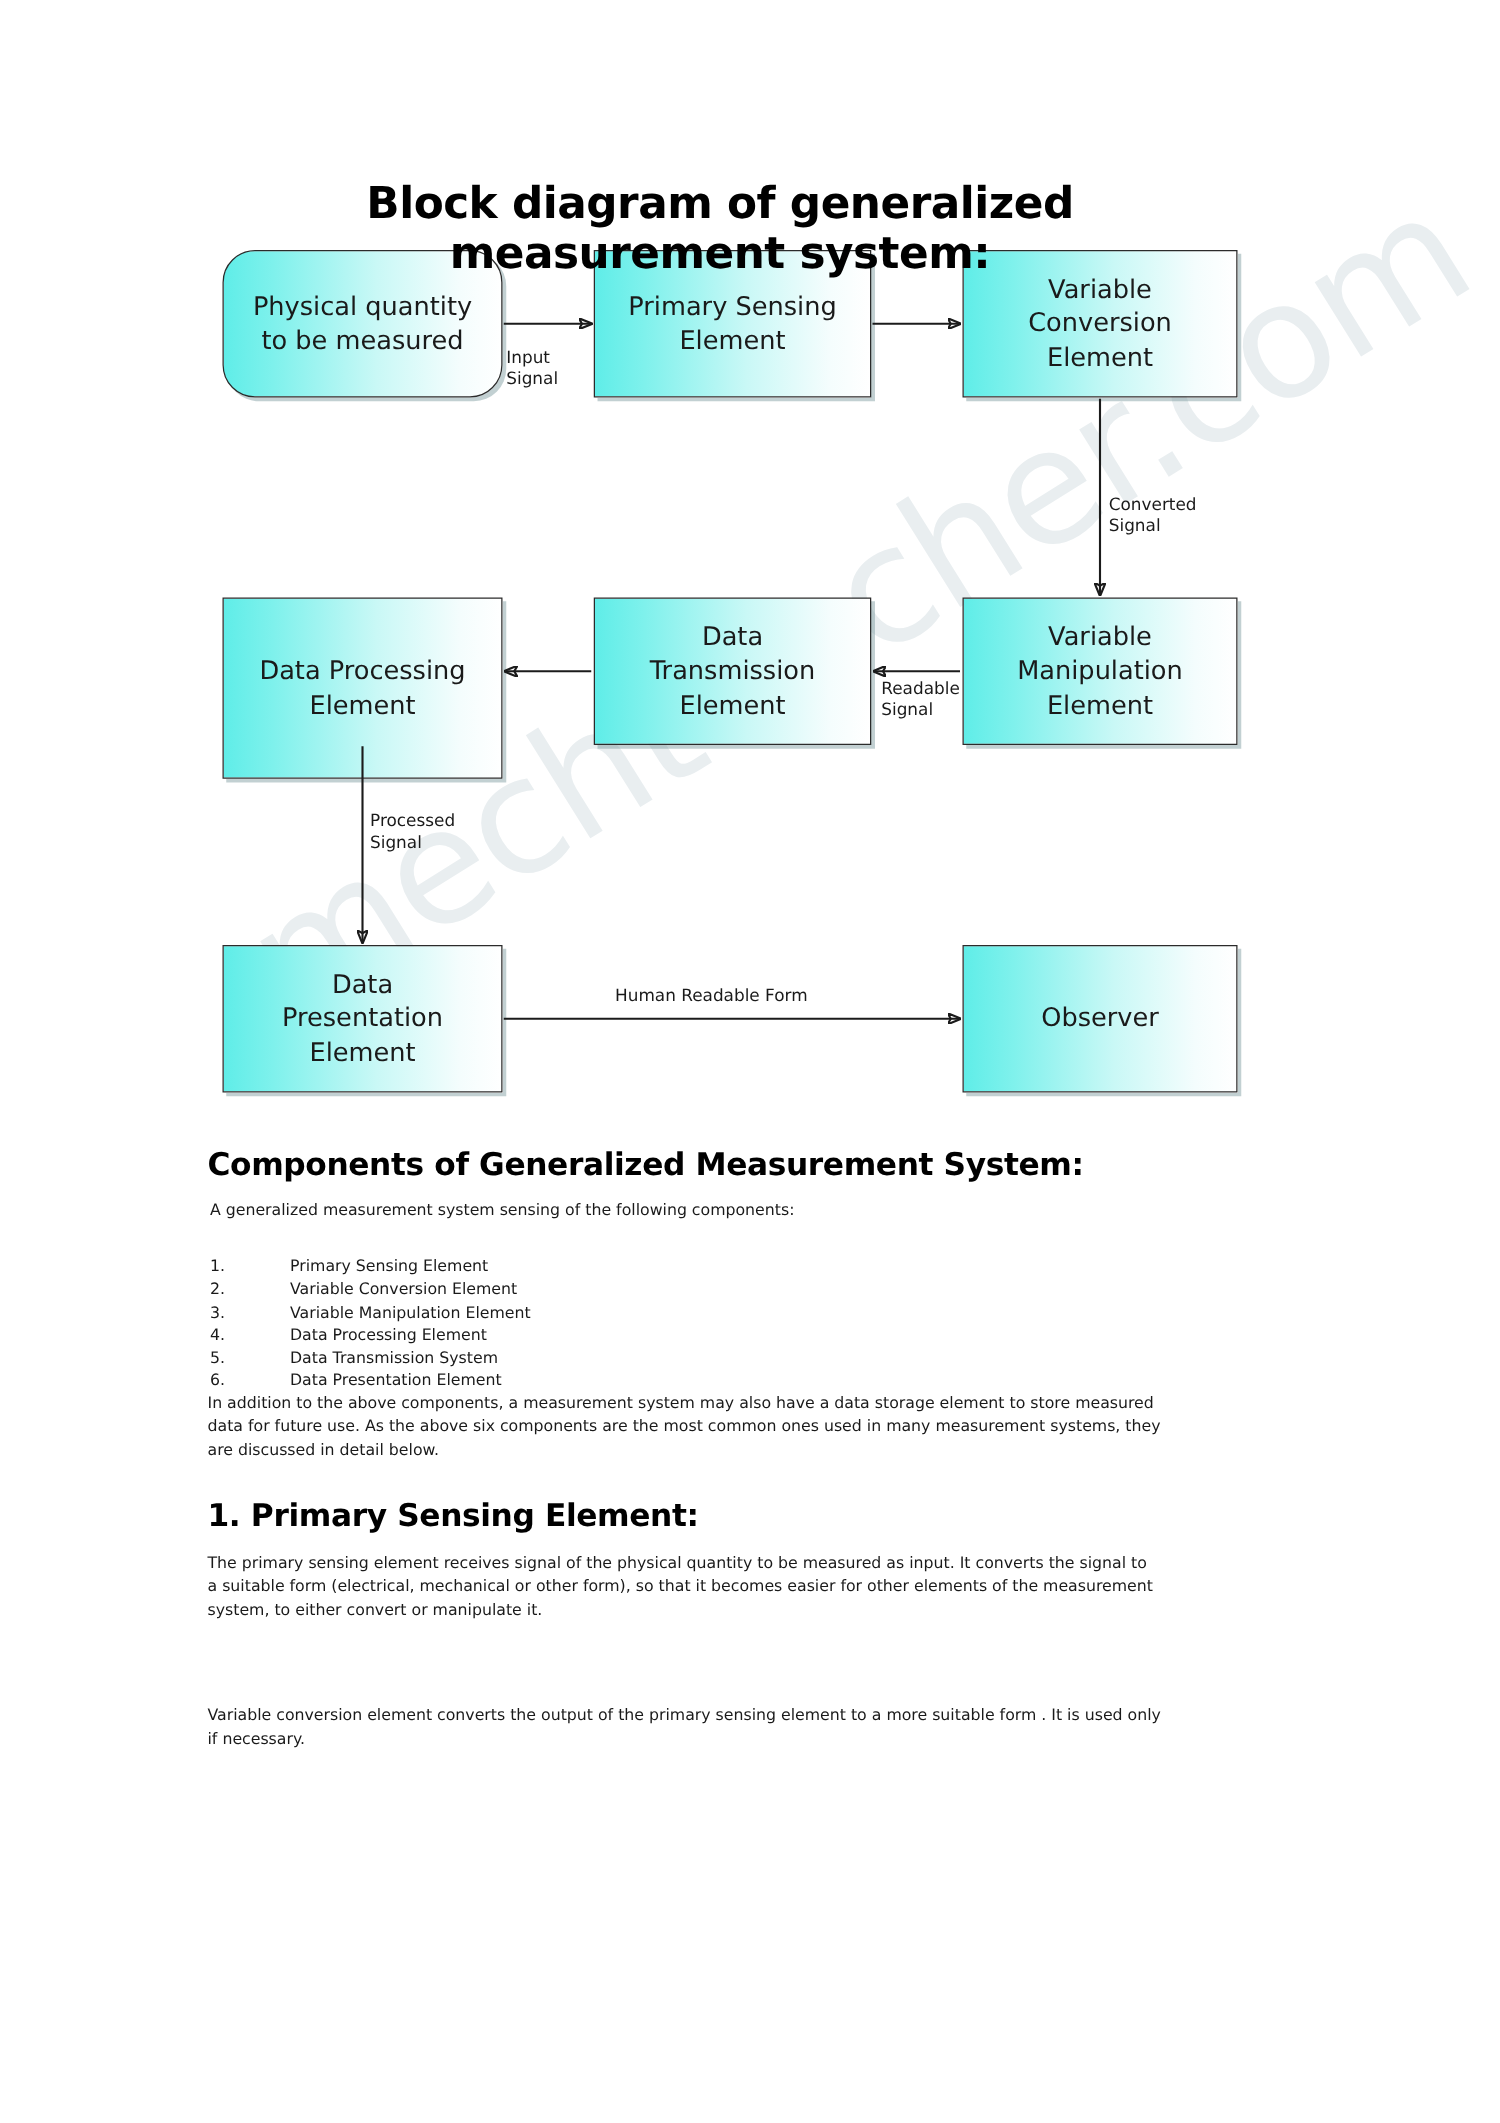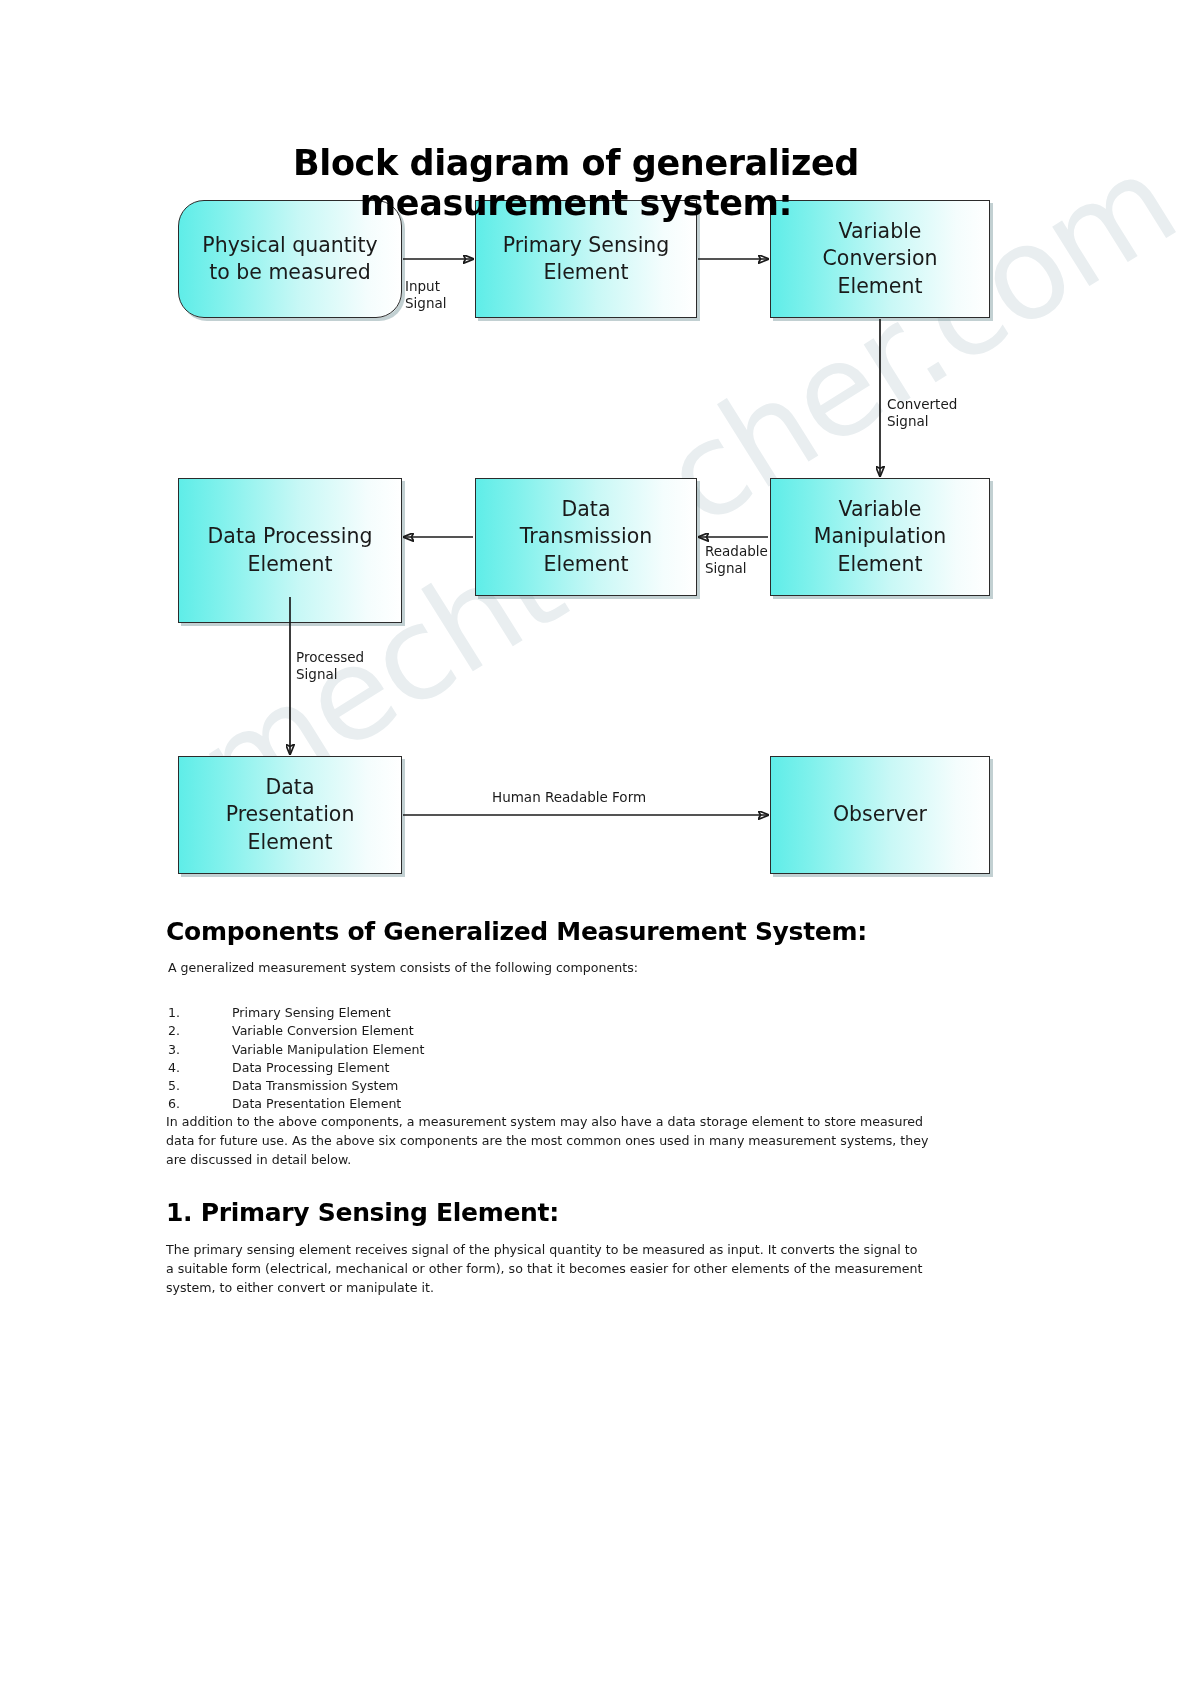--- a/index.html
+++ b/index.html
@@ -247,21 +247,21 @@
     <div class="edge-label" id="label-processed">Processed
 Signal</div>
     <div class="edge-label" id="label-human">Human Readable Form</div>
   </div>
 
   <div id="components-head">
     <h2 class="section-head">Components of Generalized Measurement System:</h2>
   </div>
 
   <div id="components-intro">
-    <p class="body-text">A generalized measurement system consists of the following components:</p>
+    <p class="body-text">A generalized measurement system sensing of the following components:</p>
   </div>
 
   <div id="components-list">
     <ul class="comp-list" id="comp-list-root">
         <li>
           <span class="num">1.</span>
           <span class="txt">Primary Sensing Element</span>
         </li>
         <li>
           <span class="num">2.</span>
@@ -290,14 +290,17 @@
     <p class="body-text">In addition to the above components, a measurement system may also have a data storage element to store measured data for future use. As the above six components are the most common ones used in many measurement systems, they are discussed in detail below.</p>
   </div>
 
   <div id="sec1-head">
     <h2 class="section-head">1. Primary Sensing Element:</h2>
   </div>
   <div id="sec1-body">
     <p class="body-text">The primary sensing element receives signal of the physical quantity to be measured as input. It converts the signal to a suitable form (electrical, mechanical or other form), so that it becomes easier for other elements of the measurement system, to either convert or manipulate it.</p>
   </div>
 
+  <div id="sec2-body">
+    <p class="body-text">Variable conversion element converts the output of the primary sensing element to a more suitable form . It is used only if necessary.</p>
+  </div>
 
 </div>
 
 </body></html>

